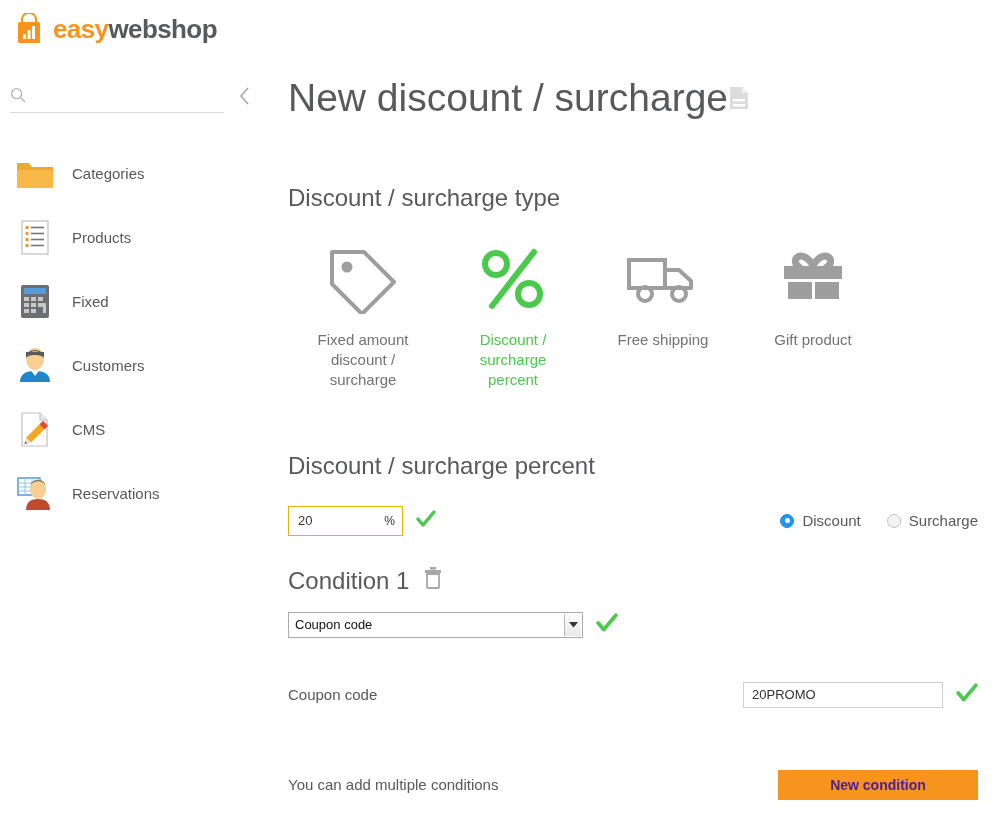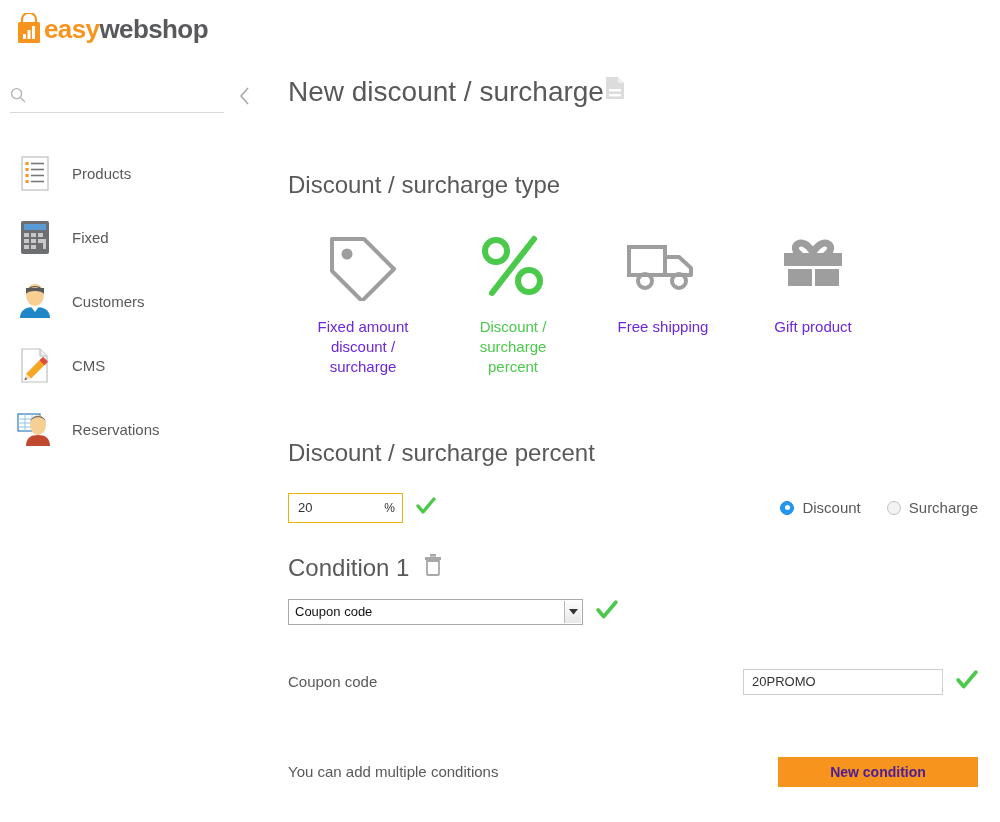--- a/index.html
+++ b/index.html
@@ -12,21 +12,21 @@
     overflow:hidden;
   }
 
   
   .topbar{
     height:57px; width:100%;
     display:flex; align-items:center;
     padding-left:14px;
     background:#fff;
   }
-  .logo-wrap{ display:flex; align-items:center; }
+  .logo-wrap{ display:flex; align-items:center; gap:9px; }
   .logo-mark{ width:30px; height:32px; position:relative; }
   .logo-text{
     font-size:26px; font-weight:bold; letter-spacing:-0.6px;
     white-space:nowrap; line-height:1;
   }
   .logo-easy{ color:#f7941e; }
   .logo-web{ color:#58595b; }
   .mainnav{ display:flex; align-items:center; margin-left:26px; gap:30px; }
   .mainnav a{
     font-size:17px; color:#8d8d8d; text-decoration:none; white-space:nowrap;
@@ -60,40 +60,40 @@
     padding-left:14px; cursor:pointer;
   }
   .navitem.selected{ background:#f2f2f2; }
   .navicon{ width:42px; height:42px; flex:0 0 42px; position:relative; }
   .navlabel{ font-size:15px; color:#58595b; }
 
   
   .content{ flex:1; padding:18px 0 0 16px; }
   .page-title{
     display:flex; align-items:flex-start; 
-    font-size:28px; color:#58595b; font-weight:normal;
+    font-size:39px; color:#58595b; font-weight:normal;
     margin:0 0 0 0; line-height:1.2;
   }
   .section-title{
     font-size:24px; color:#58595b; font-weight:normal;
     margin:62px 0 0 0;
   }
 
   
   .typegrid{
     display:flex; margin-top:30px; width:600px;
   }
   .typecard{
     width:150px; display:flex; flex-direction:column; align-items:center;
     cursor:pointer;
   }
   .typeicon{ height:74px; display:flex; align-items:center; justify-content:center; }
   .typelabel{
     margin-top:14px; font-size:15px; line-height:20px;
-    text-align:center; color:#6d28d9; width:118px;
+    text-align:center; color:#737373; width:118px;
   }
   .typecard.active .typelabel{ color:#4bc94b; }
 
   
   .percent-row{
     display:flex; align-items:center; margin-top:26px; width:690px;
   }
   .amount-input{
     width:115px; height:30px; border:1px solid #eab308; background:#fff;
     display:flex; align-items:center; padding:0 7px;
@@ -196,20 +196,29 @@
         <span>
           <svg width="14" height="20" viewBox="0 0 14 20">
             <polyline points="10,2 3,10 10,18" fill="none" stroke="#a9a9a9" stroke-width="1.6"></polyline>
           </svg>
         </span>
       </div>
     </div>
 
     <div class="navlist">
 
+      <div class="navitem">
+        <span class="navicon">
+          <svg width="42" height="42" viewBox="0 0 42 42">
+            <path d="M3 11 h12 l3 4 h21 v20 a1 1 0 0 1 -1 1 H4 a1 1 0 0 1 -1 -1 Z" fill="#f0a830"></path>
+            <rect x="3" y="18" width="36" height="18" rx="1.5" fill="#f9b949"></rect>
+          </svg>
+        </span>
+        <span class="navlabel">Categories</span>
+      </div>
 
       <div class="navitem">
         <span class="navicon">
           <svg width="42" height="42" viewBox="0 0 42 42">
             <rect x="8" y="5" width="26" height="33" fill="#fff" stroke="#bfbfbf" stroke-width="1.2"></rect>
             <g fill="#f7941e">
               <rect x="11.5" y="10" width="3" height="3"></rect>
                 <rect x="11.5" y="16" width="3" height="3"></rect>
               <rect x="11.5" y="22" width="3" height="3"></rect>
                 <rect x="11.5" y="28" width="3" height="3"></rect>

